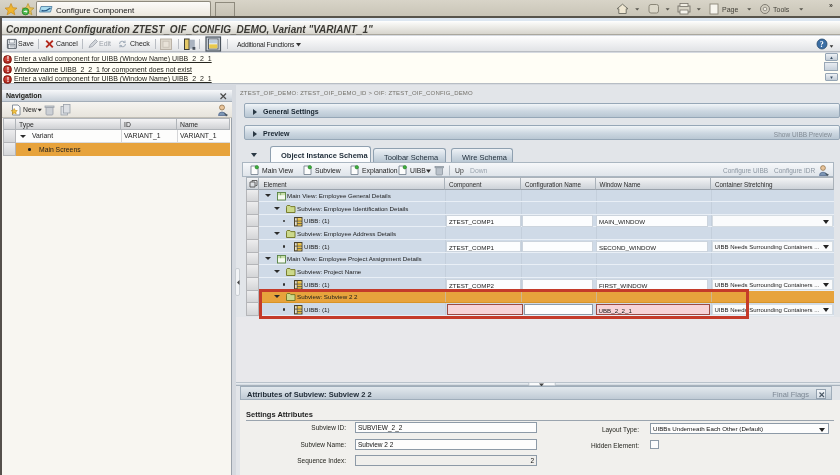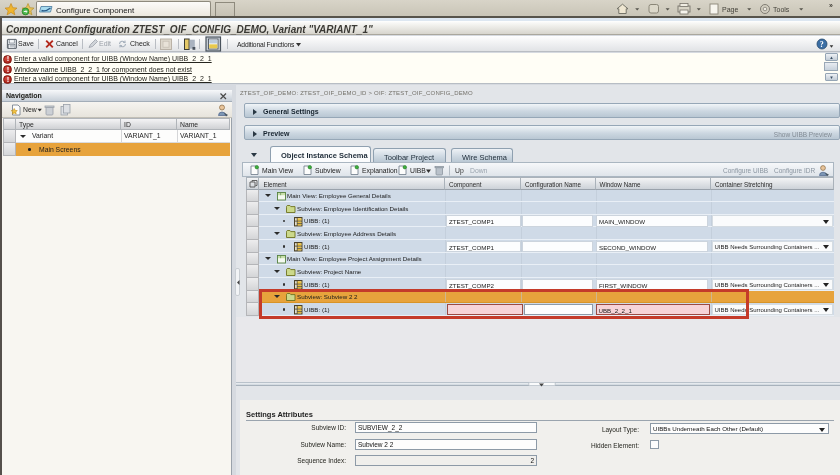--- a/index.html
+++ b/index.html
@@ -259,21 +259,21 @@
   </div>
 
   <div class="abs" style="left:6px;top:61px;width:598px;height:16px;">
     <svg class="abs" width="16" height="12" style="left:7px;top:4px;">
         <path d="M2 3 l6 0 l-3 4 Z" fill="#2a3844"></path>
       </svg>
     <div class="tab active" style="left:28px;width:101px;">
         <span class="abs" style="left:10px;top:4px;">Object Instance Schema</span>
       </div>
     <div class="tab" style="left:131px;width:73px;">
-        <span class="abs" style="left:10px;top:3.5px;">Toolbar Project</span>
+        <span class="abs" style="left:10px;top:3.5px;">Toolbar Schema</span>
       </div>
     <div class="tab" style="left:209px;width:62px;">
         <span class="abs" style="left:10px;top:3.5px;">Wire Schema</span>
       </div>
   </div>
   <div class="abs" id="schtb">
     <svg class="abs" width="592" height="15" style="left:0;top:0;">
       <g id="pgicon">
         <path d="M8 3 L13 3 L15 5 L15 11.5 L8 11.5 Z" fill="#fdfdfc" stroke="#6b7787" stroke-width="0.8"></path>
         <circle cx="13.8" cy="4.2" r="1.7" fill="#3fae3f" stroke="#1f7a1f" stroke-width="0.6"></circle>
@@ -494,20 +494,29 @@
   </div>
 
   <div class="abs" style="left:0px;top:232px;width:604px;height:65px;background:#e8e8eb;"></div>
 
   <div class="abs" style="left:0px;top:297px;width:604px;height:4px;background:linear-gradient(#eef1f4,#ccd4dc);border-top:1px solid #b9c2cb;border-bottom:1px solid #a8b2bc;"></div>
   <div class="abs" style="left:292px;top:297px;width:28px;height:4px;background:#fafbfc;border:1px solid #c5ccd3;border-radius:2px;"></div>
   <svg class="abs" width="8" height="5" style="left:302px;top:297.5px;">
       <path d="M1 0.5 l5 0 l-2.5 3 Z" fill="#444"></path>
     </svg>
 
+  <div class="abs" id="attrhead">
+    <span class="abs t" style="left:6px;top:2.5px;font-size:7.5px;font-weight:bold;color:#1d2833;">Attributes of Subview: Subview 2 2</span>
+    <span class="abs t" style="right:22px;top:3px;font-size:7.5px;color:#7d8894;">Final Flags</span>
+    <div class="abs" style="right:5px;top:2px;width:10px;height:10px;border:1px solid #93a1af;background:linear-gradient(#f2f5f8,#d8e0e8);">
+        <svg width="8" height="8" style="position:absolute;left:0.5px;top:0.5px;">
+          <path d="M1.5 1.5 L6 6 M6 1.5 L1.5 6" stroke="#4a5866" stroke-width="1.1"></path>
+        </svg>
+      </div>
+  </div>
   <div class="abs" id="attrbody">
     <span class="abs t" style="left:6px;top:10px;font-size:7.5px;font-weight:bold;color:#222;">Settings Attributes</span>
     <div class="abs" style="left:6px;top:20px;width:588px;height:1px;background:#9aa4ae;"></div>
     <span class="albl" style="left:0;width:106px;top:24px;">Subview ID:</span>
     <div class="ainp" style="left:115px;top:22px;width:182px;">SUBVIEW_2_2</div>
     <span class="albl" style="left:0;width:106px;top:40.5px;">Subview Name:</span>
     <div class="ainp" style="left:115px;top:38.5px;width:182px;">Subview 2 2</div>
     <span class="albl" style="left:0;width:106px;top:57px;">Sequence Index:</span>
     <div class="ainp" style="left:115px;top:55px;width:182px;text-align:right;background:#f0efec;">2</div>
     <span class="albl" style="left:280px;width:119px;top:26px;">Layout Type:</span>

